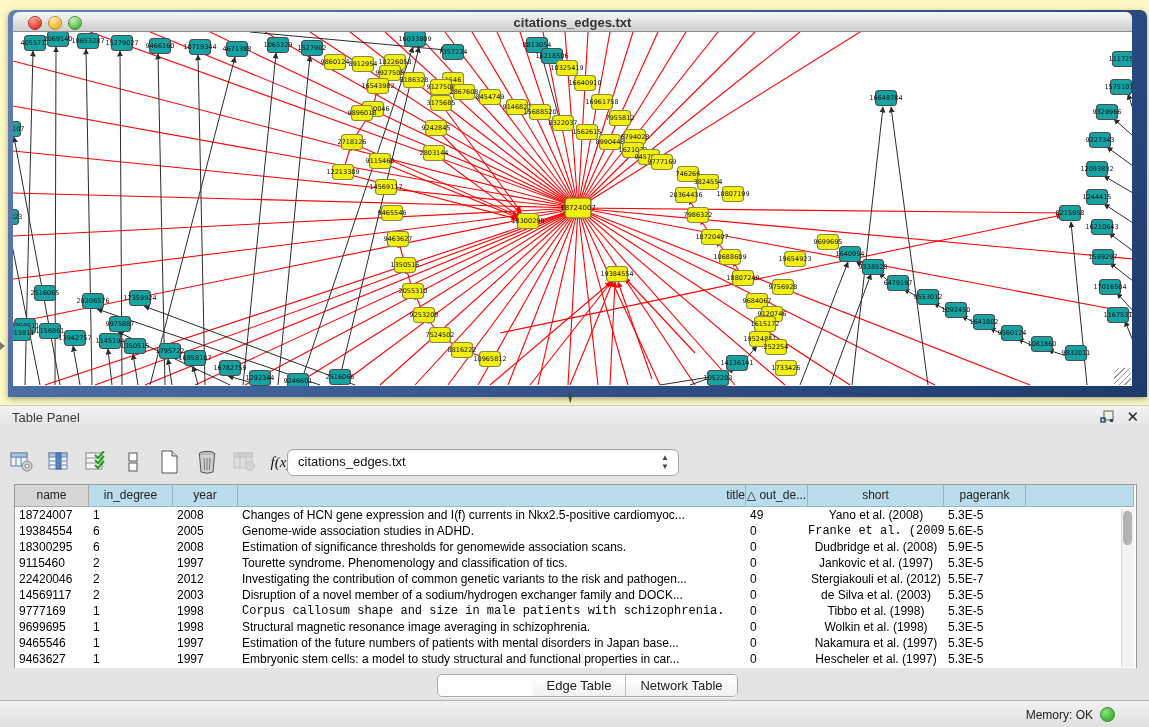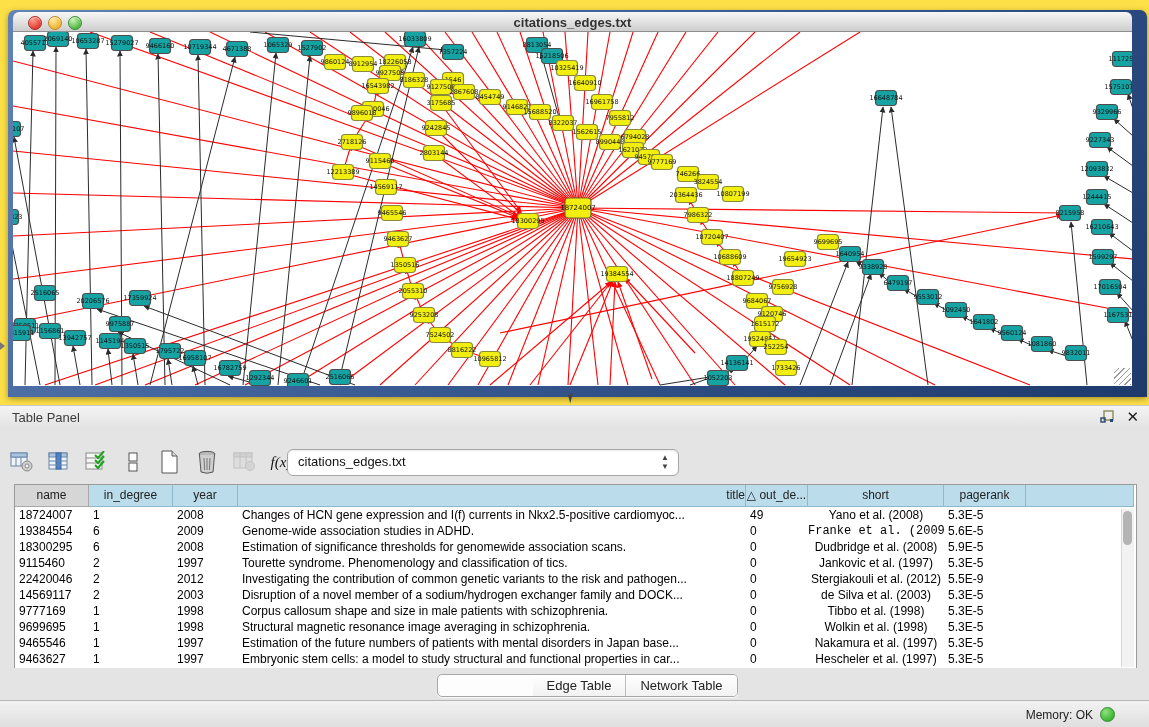--- a/index.html
+++ b/index.html
@@ -1,16 +1,16 @@
 <!DOCTYPE html>
 <html><head>
 <meta charset="utf-8">
 <style>
   html,body{margin:0;padding:0;}
-  .screen{position:relative;width:1149px;height:727px;background:#fde047;
+  .screen{position:relative;width:1149px;height:727px;background:#fef9c3;
     font-family:"Liberation Sans","DejaVu Sans",sans-serif;overflow:hidden;}
   
   .net-window{position:absolute;left:8px;top:10px;width:1139px;height:387px;
     background:linear-gradient(135deg,#6283b5 0%,#44669e 35%,#2c4c82 70%,#1d3a6b 100%);
     border-radius:7px 7px 0 0;box-shadow:0 2px 6px rgba(0,0,0,.35);}
   .titlebar{position:absolute;left:5px;top:2px;width:1119px;height:19px;
     background:linear-gradient(#f7f7f7,#cdcdcd);border-bottom:1px solid #8f8f8f;
     border-radius:6px 6px 0 0;}
   .title-text{position:absolute;left:0;right:0;top:3px;text-align:center;
     font-size:13px;color:#333;font-weight:bold;}
@@ -560,21 +560,21 @@
           <div class="td" style="width: 65px;">2008</div>
           <div class="td" style="width: 508px;">Changes of HCN gene expression and I(f) currents in Nkx2.5-positive cardiomyoc...</div>
           <div class="td" style="width: 62px;">49</div>
           <div class="td center" style="width: 136px;">Yano et al. (2008)</div>
           <div class="td" style="width: 82px;">5.3E-5</div>
           <div class="td" style="width: 108px;"></div>
         </div>
         <div class="tr">
           <div class="td" style="width: 74px;">19384554</div>
           <div class="td" style="width: 84px;">6</div>
-          <div class="td" style="width: 65px;">2009</div>
+          <div class="td" style="width: 65px;">2005</div>
           <div class="td" style="width: 508px;">Genome-wide association studies in ADHD.</div>
           <div class="td" style="width: 62px;">0</div>
           <div class="td center" style="width: 136px; font-family: Liberation Mono, monospace;">Franke et al. (2009)</div>
           <div class="td" style="width: 82px;">5.6E-5</div>
           <div class="td" style="width: 108px;"></div>
         </div>
         <div class="tr">
           <div class="td" style="width: 74px;">18300295</div>
           <div class="td" style="width: 84px;">6</div>
           <div class="td" style="width: 65px;">2008</div>
@@ -594,38 +594,38 @@
           <div class="td" style="width: 82px;">5.3E-5</div>
           <div class="td" style="width: 108px;"></div>
         </div>
         <div class="tr">
           <div class="td" style="width: 74px;">22420046</div>
           <div class="td" style="width: 84px;">2</div>
           <div class="td" style="width: 65px;">2012</div>
           <div class="td" style="width: 508px;">Investigating the contribution of common genetic variants to the risk and pathogen...</div>
           <div class="td" style="width: 62px;">0</div>
           <div class="td center" style="width: 136px;">Stergiakouli et al. (2012)</div>
-          <div class="td" style="width: 82px;">5.5E-9</div>
+          <div class="td" style="width: 82px;">5.5E-7</div>
           <div class="td" style="width: 108px;"></div>
         </div>
         <div class="tr">
           <div class="td" style="width: 74px;">14569117</div>
           <div class="td" style="width: 84px;">2</div>
           <div class="td" style="width: 65px;">2003</div>
           <div class="td" style="width: 508px;">Disruption of a novel member of a sodium/hydrogen exchanger family and DOCK...</div>
           <div class="td" style="width: 62px;">0</div>
           <div class="td center" style="width: 136px;">de Silva et al. (2003)</div>
           <div class="td" style="width: 82px;">5.3E-5</div>
           <div class="td" style="width: 108px;"></div>
         </div>
         <div class="tr">
           <div class="td" style="width: 74px;">9777169</div>
           <div class="td" style="width: 84px;">1</div>
           <div class="td" style="width: 65px;">1998</div>
-          <div class="td" style="width: 508px;">Corpus callosum shape and size in male patients with schizophrenia.</div>
+          <div class="td" style="width: 508px; font-family: Liberation Mono, monospace;">Corpus callosum shape and size in male patients with schizophrenia.</div>
           <div class="td" style="width: 62px;">0</div>
           <div class="td center" style="width: 136px;">Tibbo et al. (1998)</div>
           <div class="td" style="width: 82px;">5.3E-5</div>
           <div class="td" style="width: 108px;"></div>
         </div>
         <div class="tr">
           <div class="td" style="width: 74px;">9699695</div>
           <div class="td" style="width: 84px;">1</div>
           <div class="td" style="width: 65px;">1998</div>
           <div class="td" style="width: 508px;">Structural magnetic resonance image averaging in schizophrenia.</div>

